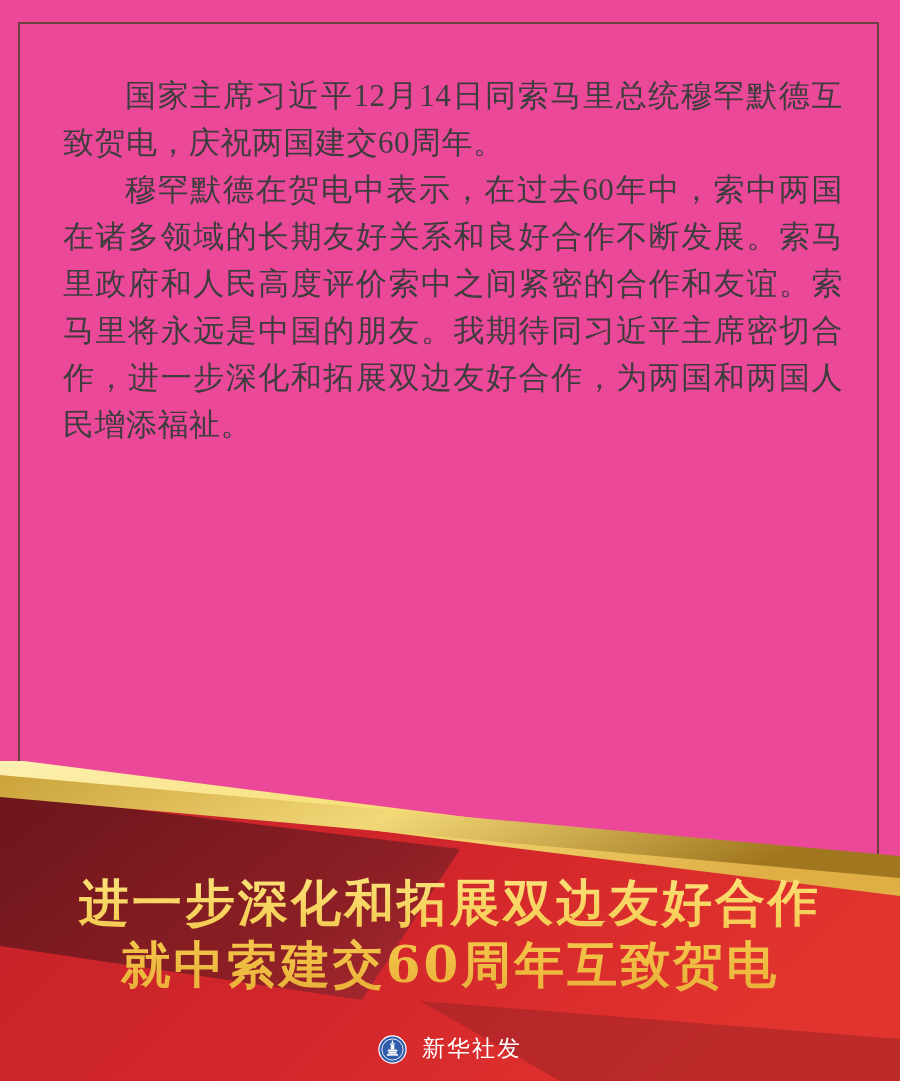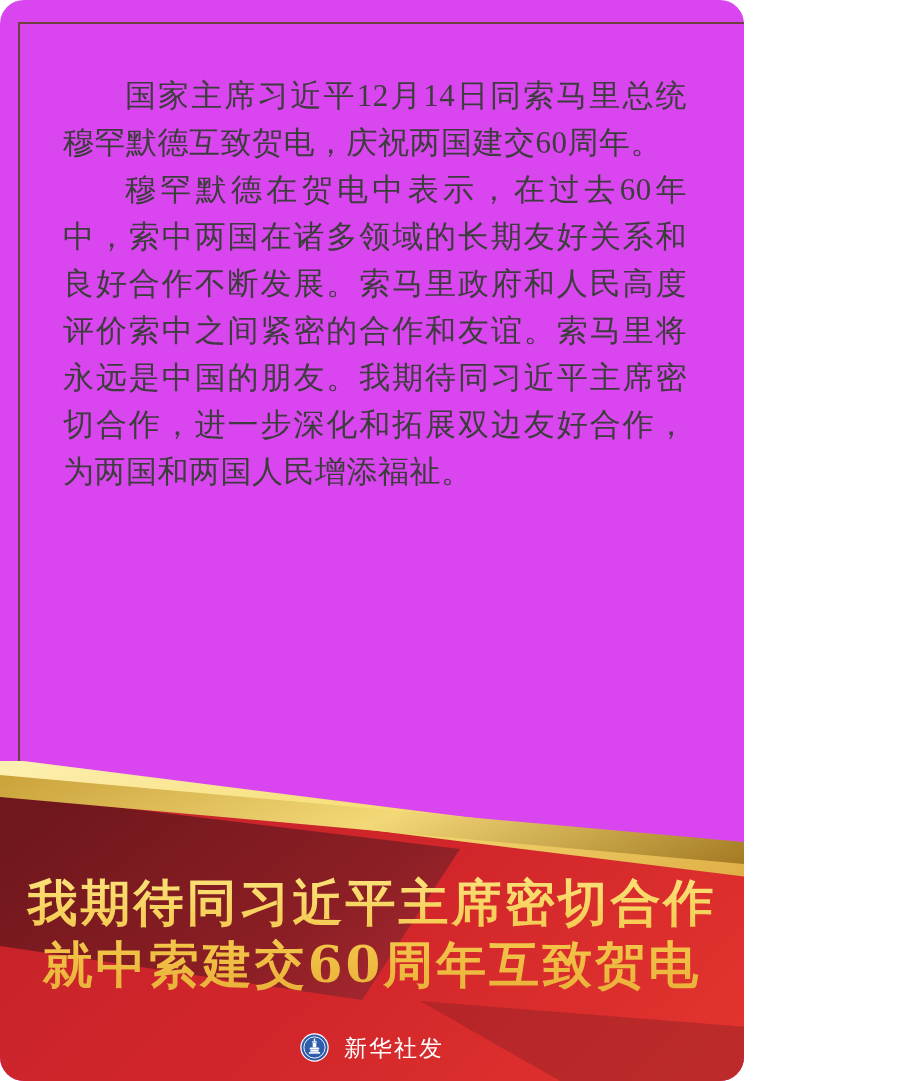--- a/index.html
+++ b/index.html
@@ -1,22 +1,21 @@
 <!DOCTYPE html>
 <html><head>
 <meta charset="utf-8">
 <style>
   html,body{margin:0;padding:0;}
   .page{
     position:relative;
-    width:744px;height:1081px;
-    background:#d946ef;
+    width:900px;height:1081px;
+    background:#ec4899;
     overflow:hidden;
     font-family:"Liberation Serif","DejaVu Serif",serif;
-    border-radius:24px;
   }
   .frame{
     position:absolute;
     left:18px;top:22px;
     width:861px;height:1020px;
     border:2px solid #6e4040;
     box-sizing:border-box;
     pointer-events:none;
   }
   .article{
@@ -53,21 +52,21 @@
     background-clip:text;
     -webkit-text-fill-color:transparent;
     text-shadow:none;
   }
   .banner-title .tline{display:block;}
   .footer{
     position:absolute;
     left:0;right:0;
     top:1033px;
     display:flex;
-    align-items:flex-start;
+    align-items:flex-end;
     justify-content:center;
     gap:15px;
   }
   .footer .credit{
     color:#ffffff;
     font-family:"Liberation Sans","DejaVu Sans",sans-serif;
     font-size:23px;
     letter-spacing:2px;
   }
   .logo{width:29px;height:29px;display:block;}
@@ -112,21 +111,21 @@
 
     <polygon points="420,240 900,278 900,320 560,320" fill="#8e2226" opacity="0.45"></polygon>
 
     <polygon points="0,32 460,88 362,239 0,185" fill="url(#gradMaroon)"></polygon>
 
     <polygon points="0,-3 900,111 900,135 0,23" fill="url(#gradGoldA)"></polygon>
     <polygon points="0,14 900,95 900,117 0,36" fill="url(#gradGoldB)"></polygon>
   </svg>
 
   <div class="banner-title">
-    <span class="tline">我期待同习近平主席密切合作</span>
+    <span class="tline">进一步深化和拓展双边友好合作</span>
     <span class="tline">就中索建交60周年互致贺电</span>
   </div>
 
   <div class="footer">
     <svg class="logo" viewBox="0 0 29 29" aria-hidden="true">
       <circle cx="14.5" cy="14.5" r="13.6" fill="#2f5cab" stroke="#ffffff" stroke-width="1.2"></circle>
       <circle cx="14.5" cy="14.5" r="10.6" fill="none" stroke="#ffffff" stroke-width="1" opacity="0.9"></circle>
       <g fill="#ffffff">
         <rect x="13.8" y="5.6" width="1.4" height="2.6"></rect>
         <polygon points="11.7,9.5 17.3,9.5 16.6,8.2 12.4,8.2"></polygon>

